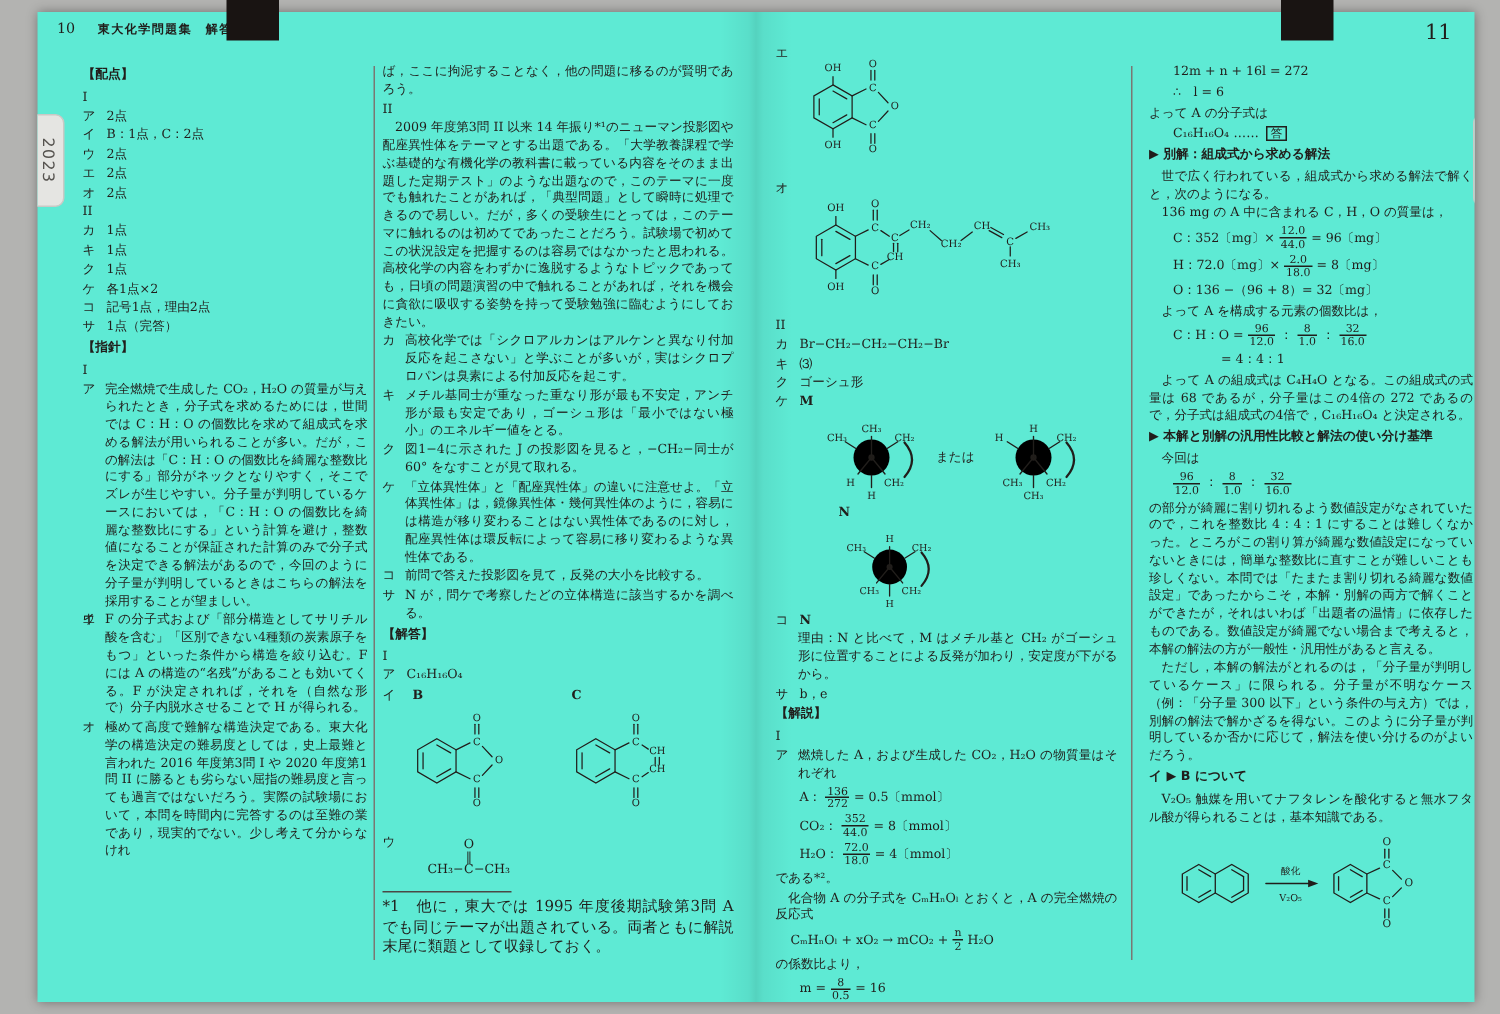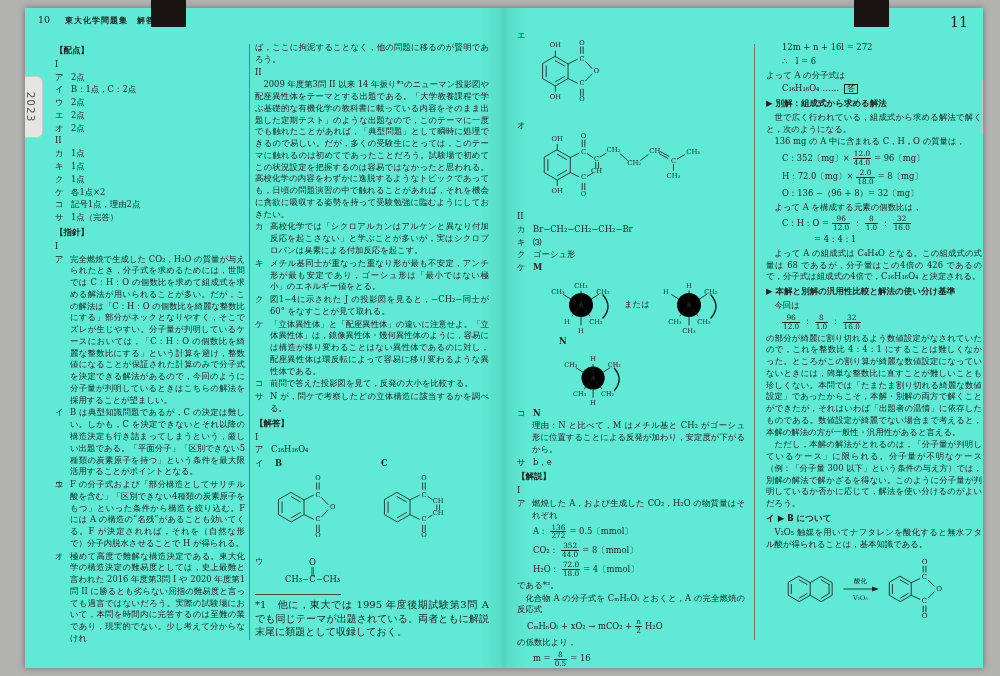--- a/index.html
+++ b/index.html
@@ -143,21 +143,21 @@
         <span class="pt-k">コ</span>
         <span>記号1点，理由2点</span>
       </div>
     <div class="pt-row">
         <span class="pt-k">サ</span>
         <span>1点（完答）</span>
       </div>
     <div class="sec">【指針】</div>
     <div class="roman">I</div>
     <div class="hang"><span class="lbl">ア</span><span>完全燃焼で生成した CO₂，H₂O の質量が与えられたとき，分子式を求めるためには，世間では C：H：O の個数比を求めて組成式を求める解法が用いられることが多い。だが，この解法は「C：H：O の個数比を綺麗な整数比にする」部分がネックとなりやすく，そこでズレが生じやすい。分子量が判明しているケースにおいては，「C：H：O の個数比を綺麗な整数比にする」という計算を避け，整数値になることが保証された計算のみで分子式を決定できる解法があるので，今回のように分子量が判明しているときはこちらの解法を採用することが望ましい。</span></div>
-    <div class="hang"><span class="lbl">イ</span><span>B は典型知識問題であるが，C の決定は難しい。しかも，C を決定できないとそれ以降の構造決定も行き詰まってしまうという，厳しい出題である。「平面分子」「区別できない5種類の炭素原子を持つ」という条件を最大限活用することがポイントとなる。</span></div>
+    <div class="hang"><span class="lbl">イ</span></div>
     <div class="hang"><span class="lbl">ウ</span></div>
     <div class="hang"><span class="lbl">エ</span><span>F の分子式および「部分構造としてサリチル酸を含む」「区別できない4種類の炭素原子をもつ」といった条件から構造を絞り込む。F には A の構造の“名残”があることも効いてくる。F が決定されれば，それを（自然な形で）分子内脱水させることで H が得られる。</span></div>
     <div class="hang"><span class="lbl">オ</span><span>極めて高度で難解な構造決定である。東大化学の構造決定の難易度としては，史上最難と言われた 2016 年度第3問 I や 2020 年度第1問 II に勝るとも劣らない屈指の難易度と言っても過言ではないだろう。実際の試験場において，本問を時間内に完答するのは至難の業であり，現実的でない。少し考えて分からなけれ</span></div>
   </div>
 
   <div class="col" id="c2">
     <div class="par">ば，ここに拘泥することなく，他の問題に移るのが賢明であろう。</div>
     <div class="roman">II</div>
     <div class="par indent">2009 年度第3問 II 以来 14 年振り*¹のニューマン投影図や配座異性体をテーマとする出題である。「大学教養課程で学ぶ基礎的な有機化学の教科書に載っている内容をそのまま出題した定期テスト」のような出題なので，このテーマに一度でも触れたことがあれば，「典型問題」として瞬時に処理できるので易しい。だが，多くの受験生にとっては，このテーマに触れるのは初めてであったことだろう。試験場で初めてこの状況設定を把握するのは容易ではなかったと思われる。高校化学の内容をわずかに逸脱するようなトピックであっても，日頃の問題演習の中で触れることがあれば，それを機会に貪欲に吸収する姿勢を持って受験勉強に臨むようにしておきたい。</div>
     <div class="hang"><span class="lbl">カ</span><span>高校化学では「シクロアルカンはアルケンと異なり付加反応を起こさない」と学ぶことが多いが，実はシクロプロパンは臭素による付加反応を起こす。</span></div>
@@ -488,21 +488,21 @@
         </span>
         <span>：</span>
         <span class="frac">
           <span class="num">32</span>
           <span class="den">16.0</span>
         </span>
       </div>
     <div class="eq" style="margin-left:48px;">
         <span>= 4：4：1</span>
       </div>
-    <div class="par indent">よって A の組成式は C₄H₄O となる。この組成式の式量は 68 であるが，分子量はこの4倍の 426 であるので，分子式は組成式の4倍で，C₁₆H₁₆O₄ と決定される。</div>
+    <div class="par indent">よって A の組成式は C₄H₄O となる。この組成式の式量は 68 であるが，分子量はこの4倍の 272 であるので，分子式は組成式の4倍で，C₁₆H₁₆O₄ と決定される。</div>
     <div class="sec">▶ 本解と別解の汎用性比較と解法の使い分け基準</div>
     <div class="par indent">今回は</div>
     <div class="eq">
         <span class="frac">
           <span class="num">96</span>
           <span class="den">12.0</span>
         </span>
         <span>：</span>
         <span class="frac">
           <span class="num">8</span>

